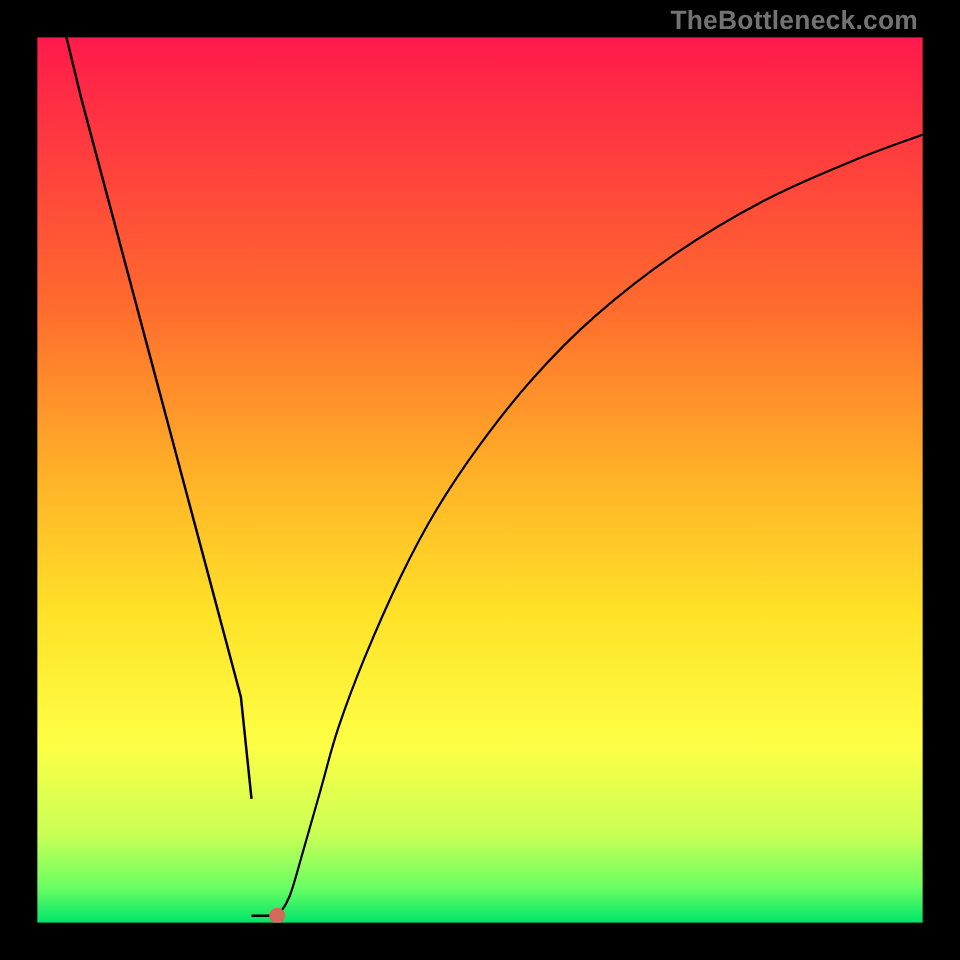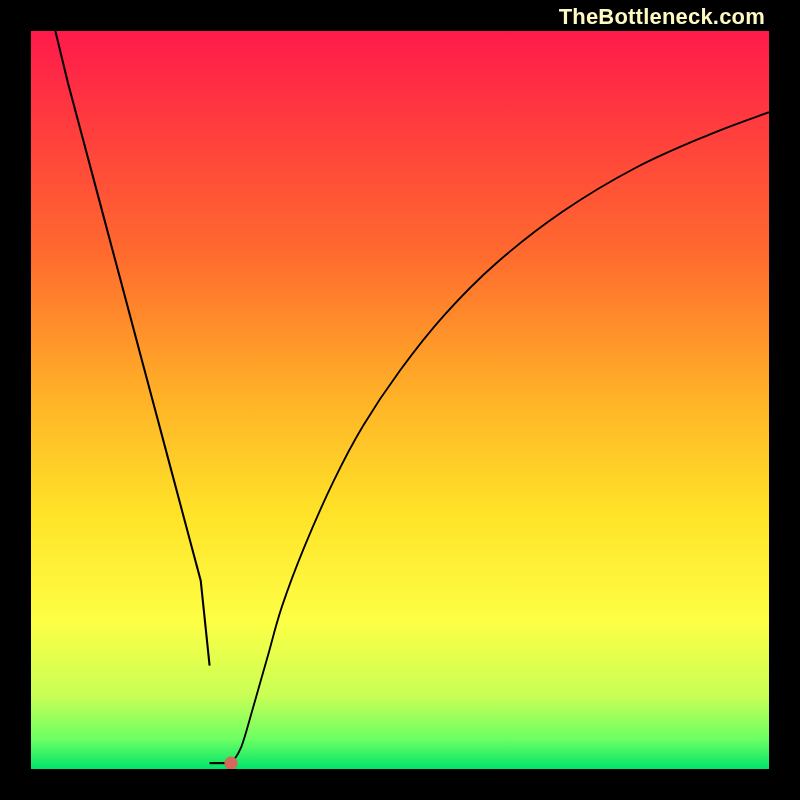--- a/index.html
+++ b/index.html
@@ -25,21 +25,21 @@
     width: 738px;
     height: 738px;
   }
   .watermark {
     position: absolute;
     top: 4px;
     right: 35px;
     font-family: Arial, Helvetica, sans-serif;
     font-size: 22px;
     font-weight: 600;
-    color: #fef9c3;
+    color: #737373;
     letter-spacing: 0.2px;
   }
   svg {
     display: block;
   }
 </style>
 </head>
 <body>
 
 <div class="frame">

